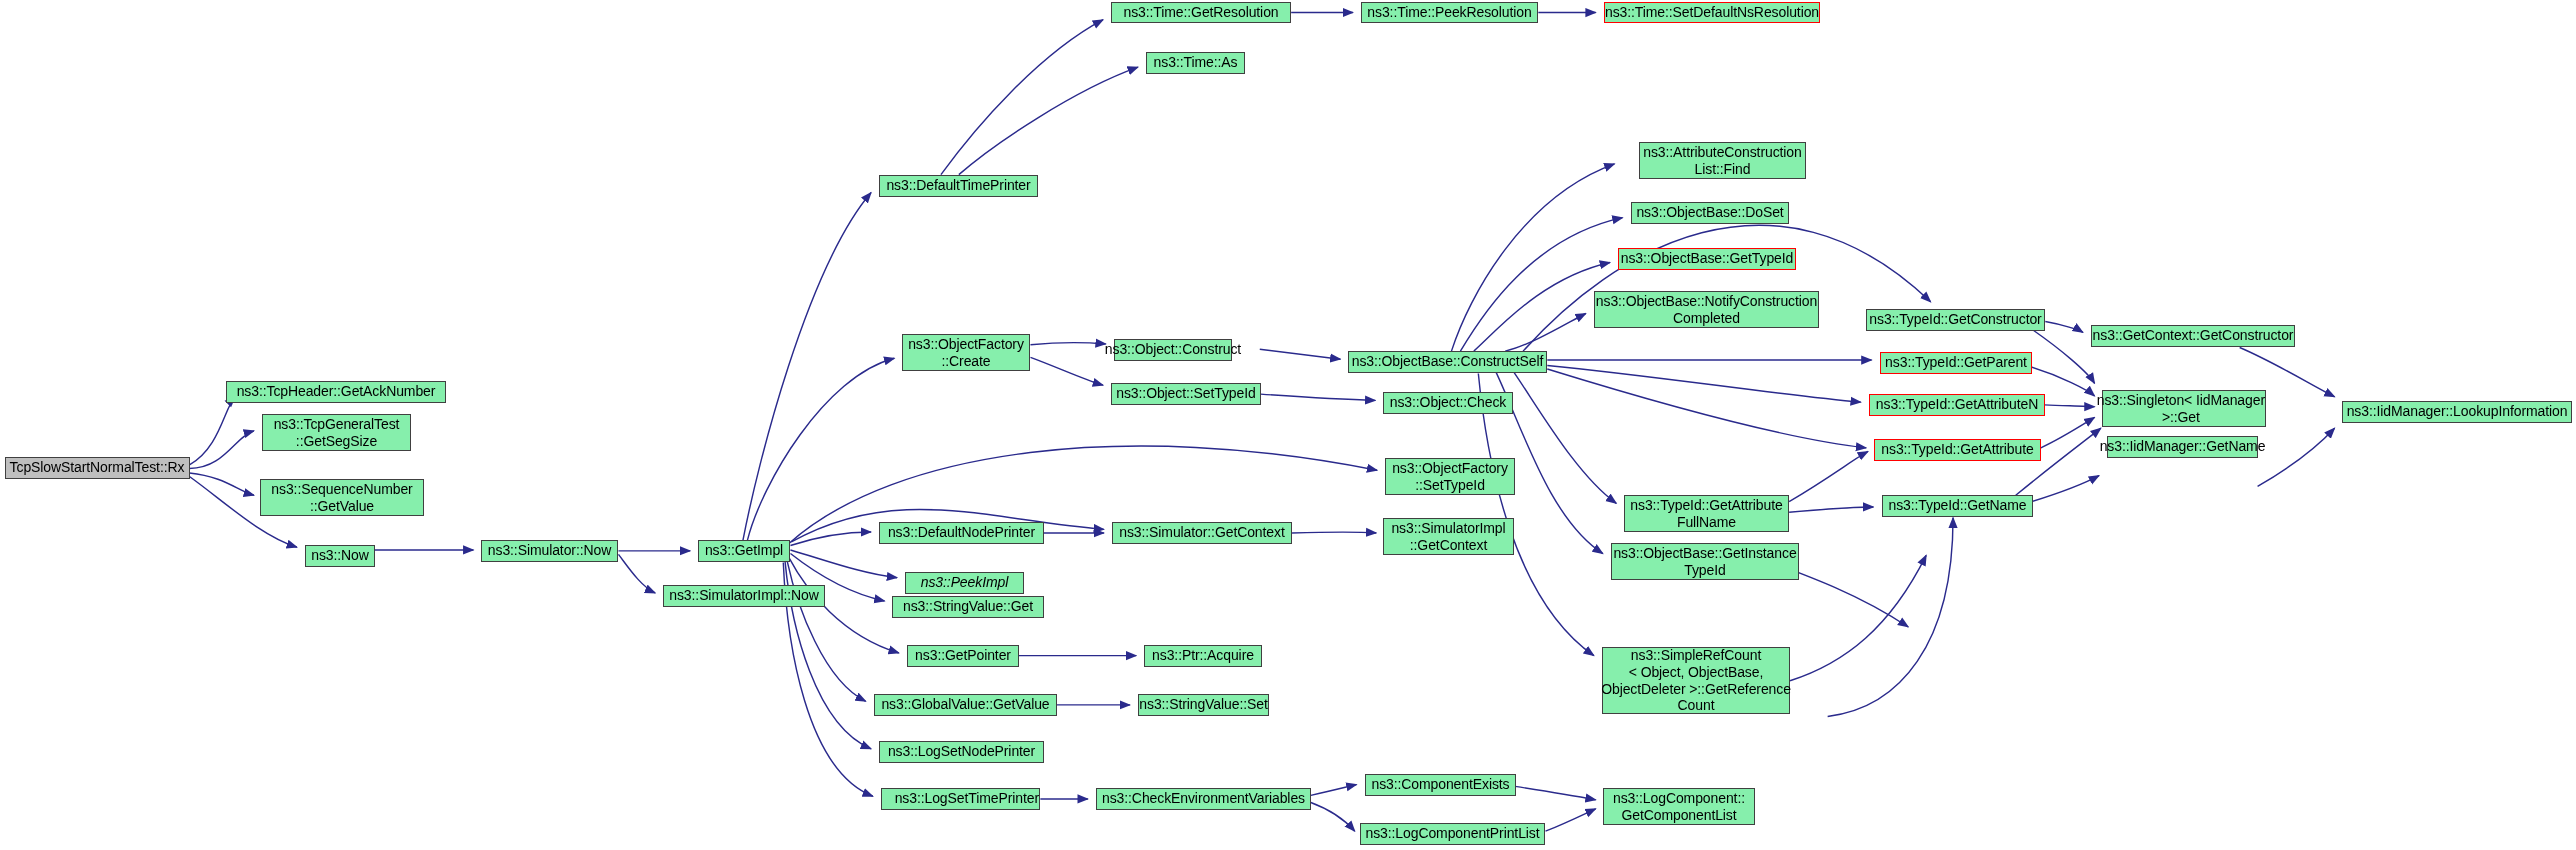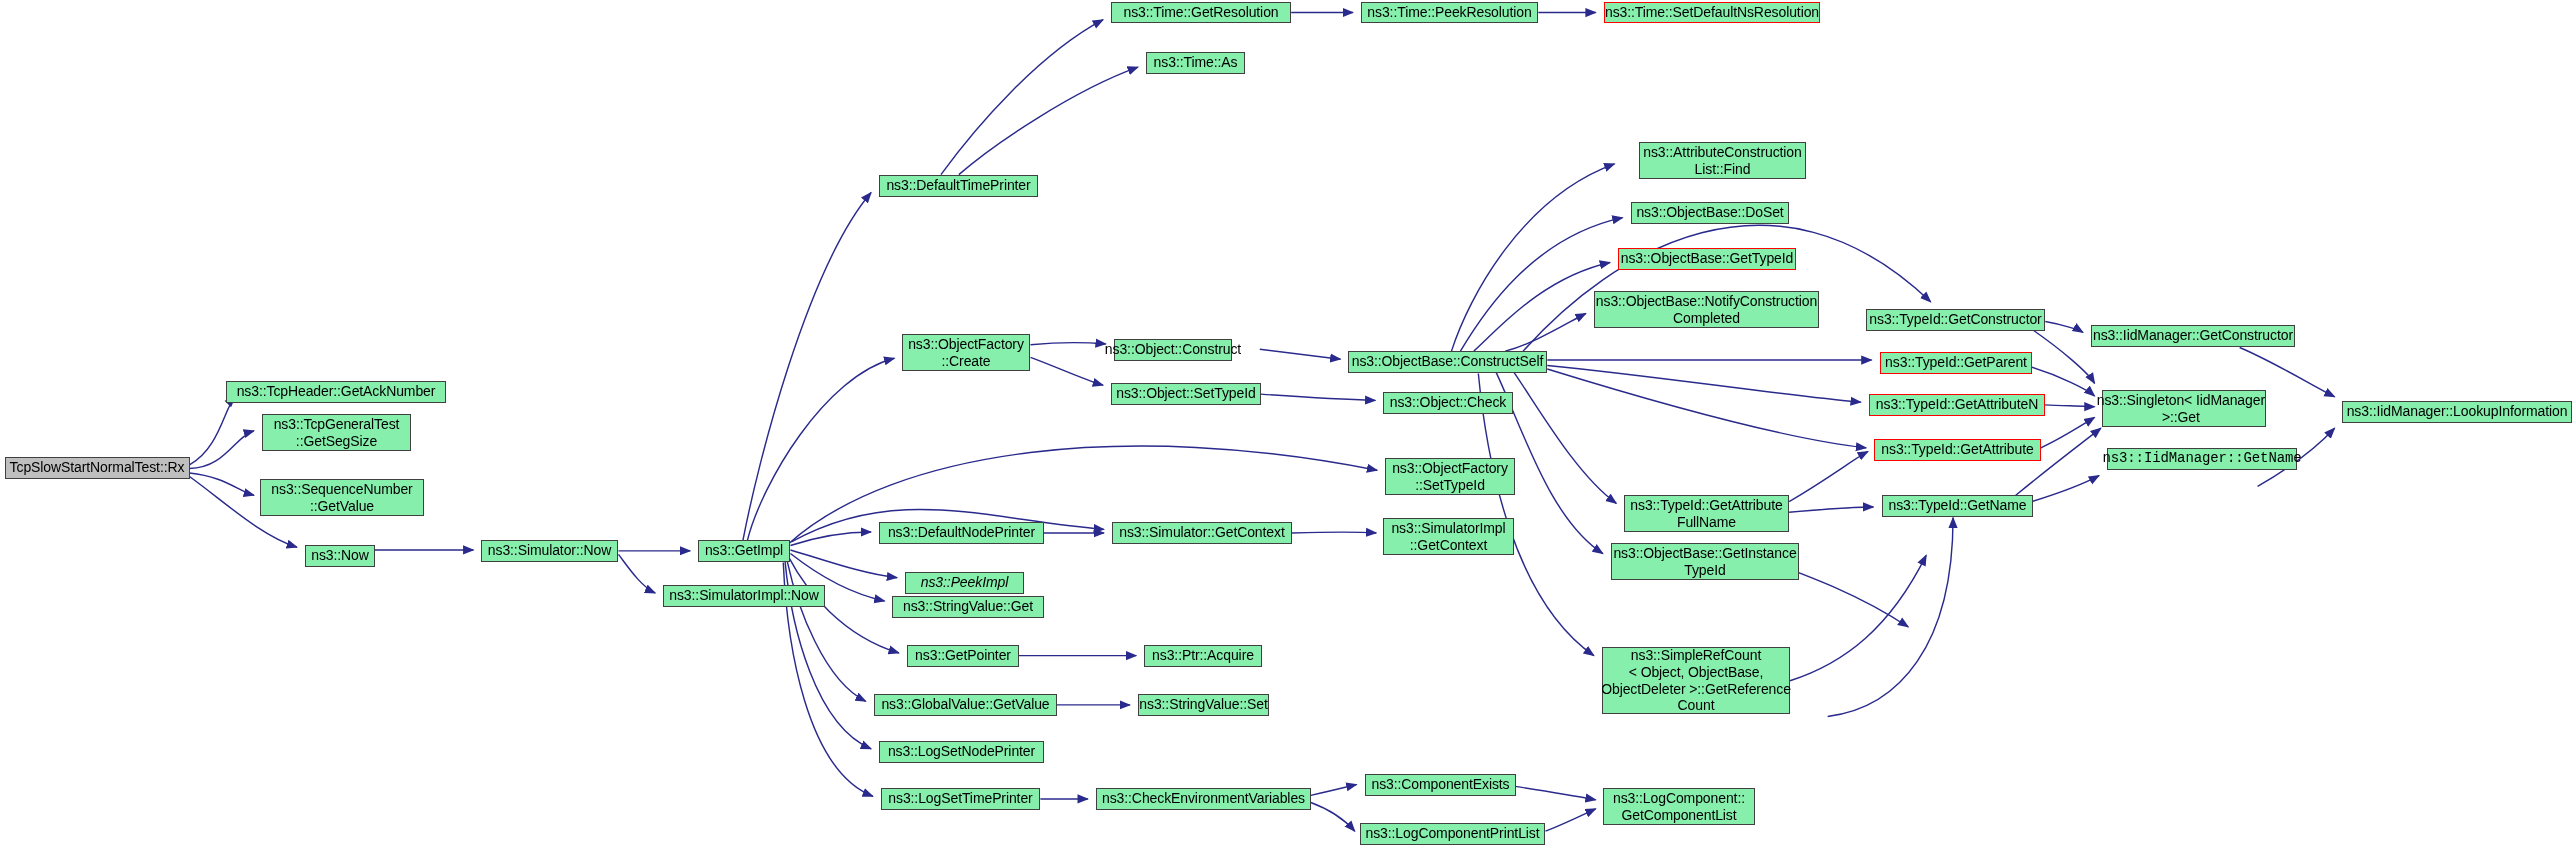--- a/index.html
+++ b/index.html
@@ -134,35 +134,35 @@
     <div class="node" style="left: 1112px; top: 522px; width: 180px; height: 21.5px;"><span>ns3::Simulator::GetContext</span></div>
     <div class="node" style="left: 1383px; top: 518px; width: 131px; height: 37px;"><span>ns3::SimulatorImpl
 ::GetContext</span></div>
     <div class="node" style="left: 905px; top: 572px; width: 119px; height: 21.5px; font-style: italic;"><span>ns3::PeekImpl</span></div>
     <div class="node" style="left: 892px; top: 596px; width: 152px; height: 21.5px;"><span>ns3::StringValue::Get</span></div>
     <div class="node" style="left: 907px; top: 645px; width: 112px; height: 21.5px;"><span>ns3::GetPointer</span></div>
     <div class="node" style="left: 1144px; top: 645px; width: 118px; height: 21.5px;"><span>ns3::Ptr::Acquire</span></div>
     <div class="node" style="left: 874px; top: 694px; width: 183px; height: 21.5px;"><span>ns3::GlobalValue::GetValue</span></div>
     <div class="node" style="left: 1138px; top: 694px; width: 131px; height: 21.5px;"><span>ns3::StringValue::Set</span></div>
     <div class="node" style="left: 879px; top: 741px; width: 165px; height: 21.5px;"><span>ns3::LogSetNodePrinter</span></div>
-    <div class="node" style="left: 881px; top: 788px; width: 159px; height: 21.5px;"><span>ns3::LogSetTimePrinter</span></div>
+    <div class="node" style="left: 881px; top: 788px; width: 159px; height: 21.5px; justify-content: flex-end;"><span>ns3::LogSetTimePrinter</span></div>
     <div class="node" style="left: 1096px; top: 788px; width: 215px; height: 21.5px;"><span>ns3::CheckEnvironmentVariables</span></div>
     <div class="node" style="left: 1365px; top: 774px; width: 151px; height: 21.5px;"><span>ns3::ComponentExists</span></div>
     <div class="node" style="left: 1360px; top: 823px; width: 185px; height: 21.5px;"><span>ns3::LogComponentPrintList</span></div>
     <div class="node" style="left: 1603px; top: 788px; width: 152px; height: 37px;"><span>ns3::LogComponent::
 GetComponentList</span></div>
     <div class="node" style="left: 1866px; top: 309px; width: 179px; height: 21.5px;"><span>ns3::TypeId::GetConstructor</span></div>
-    <div class="node" style="left: 2091px; top: 325px; width: 204px; height: 21.5px;"><span>ns3::IidManager::GetConstructor</span></div>
+    <div class="node" style="left: 2091px; top: 325px; width: 204px; height: 21.5px;"><span>ns3::GetContext::GetConstructor</span></div>
     <div class="node red" style="left: 1880px; top: 352px; width: 152px; height: 21.5px;"><span>ns3::TypeId::GetParent</span></div>
     <div class="node red" style="left: 1869px; top: 394px; width: 176px; height: 21.5px;"><span>ns3::TypeId::GetAttributeN</span></div>
     <div class="node red" style="left: 1874px; top: 439px; width: 167px; height: 21.5px;"><span>ns3::TypeId::GetAttribute</span></div>
     <div class="node" style="left: 1882px; top: 495px; width: 151px; height: 21.5px;"><span>ns3::TypeId::GetName</span></div>
     <div class="node" style="left: 2102px; top: 390px; width: 164px; height: 37px; justify-content: flex-end;"><span>ns3::Singleton&lt; IidManager
 &gt;::Get</span></div>
-    <div class="node" style="left: 2107px; top: 448px; width: 190px; height: 21.5px; font-family: Liberation Mono, monospace;"><span>ns3::IidManager::GetName</span></div>
+    <div class="node" style="left: 2107px; top: 436px; width: 151px; height: 21.5px;"><span>ns3::IidManager::GetName</span></div>
     <div class="node" style="left: 2342px; top: 401px; width: 230px; height: 21.5px;"><span>ns3::IidManager::LookupInformation</span></div>
     <div class="node" style="left: 1624px; top: 495px; width: 165px; height: 37px;"><span>ns3::TypeId::GetAttribute
 FullName</span></div>
     <div class="node" style="left: 1611px; top: 543px; width: 188px; height: 37px;"><span>ns3::ObjectBase::GetInstance
 TypeId</span></div>
     <div class="node" style="left: 1602px; top: 647px; width: 188px; height: 67px;"><span>ns3::SimpleRefCount
 &lt; Object, ObjectBase,
 ObjectDeleter &gt;::GetReference
 Count</span></div>
   </div>

